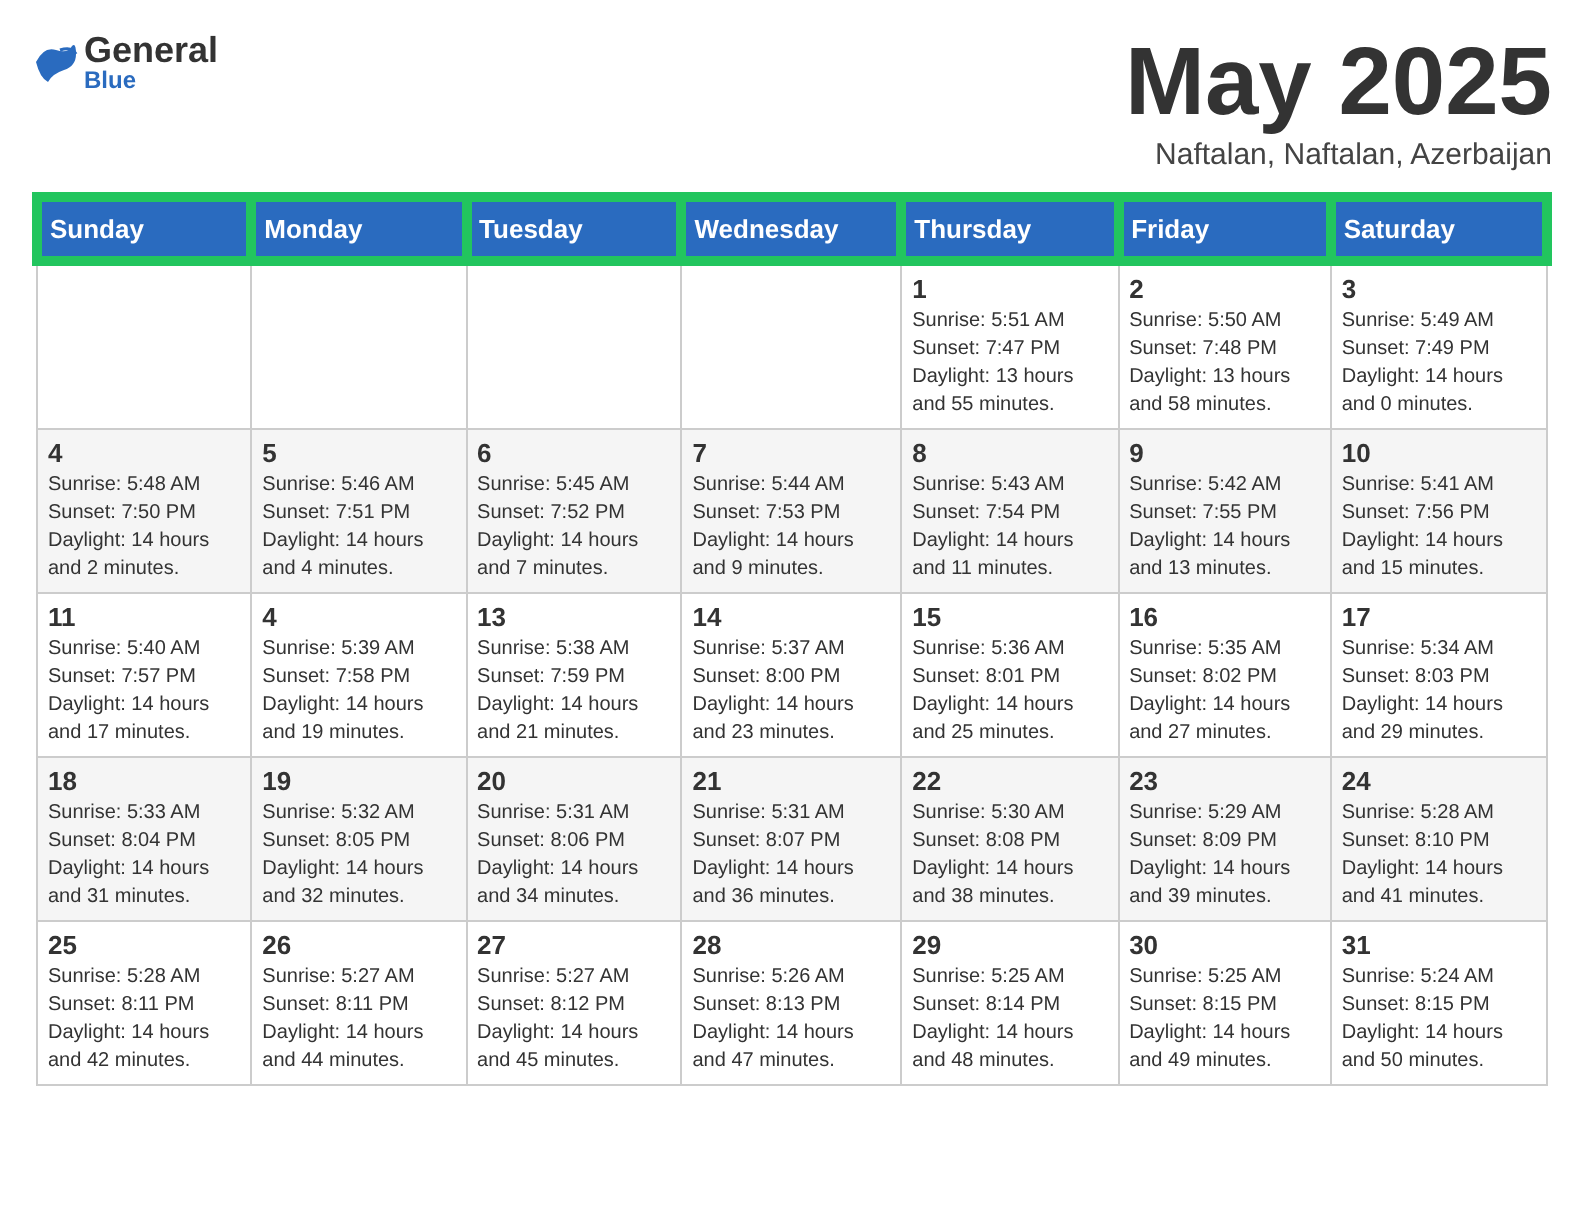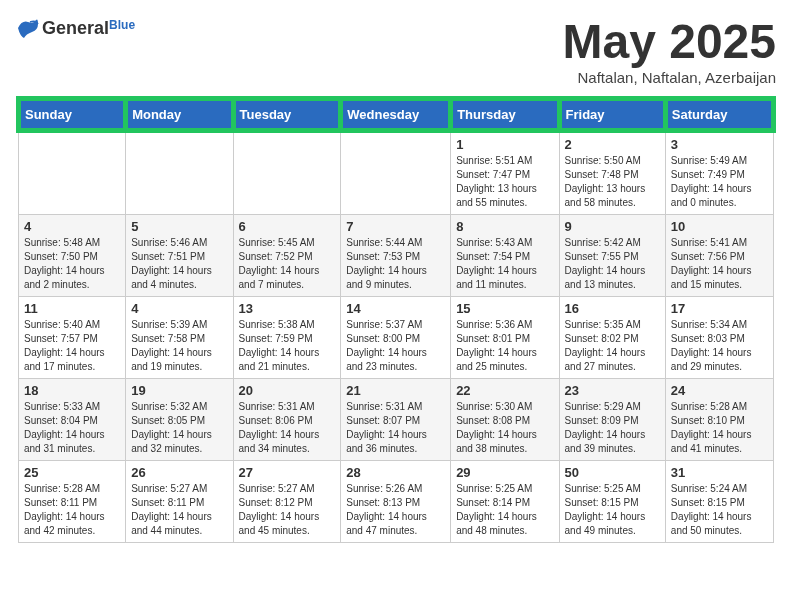--- a/index.html
+++ b/index.html
@@ -15,21 +15,21 @@
       align-items: flex-start;
       justify-content: space-between;
       margin-bottom: 10px;
     }
     .logo {
       display: flex;
       align-items: center;
     }
     .logo-text {
       display: flex;
-      flex-direction: row;
+      flex-direction: column;
       line-height: 1;
     }
     .logo-general {
       font-size: 18px;
       font-weight: bold;
       color: #333;
     }
     .logo-blue {
       font-size: 12px;
       font-weight: bold;
@@ -250,21 +250,21 @@
         </td>
         <td>
           <span class="day-number">28</span>
           <div class="day-info">Sunrise: 5:26 AM<br>Sunset: 8:13 PM<br>Daylight: 14 hours<br>and 47 minutes.</div>
         </td>
         <td>
           <span class="day-number">29</span>
           <div class="day-info">Sunrise: 5:25 AM<br>Sunset: 8:14 PM<br>Daylight: 14 hours<br>and 48 minutes.</div>
         </td>
         <td>
-          <span class="day-number">50</span>
+          <span class="day-number">30</span>
           <div class="day-info">Sunrise: 5:25 AM<br>Sunset: 8:15 PM<br>Daylight: 14 hours<br>and 49 minutes.</div>
         </td>
         <td>
           <span class="day-number">31</span>
           <div class="day-info">Sunrise: 5:24 AM<br>Sunset: 8:15 PM<br>Daylight: 14 hours<br>and 50 minutes.</div>
         </td>
       </tr>
     </tbody>
 </table>
 

